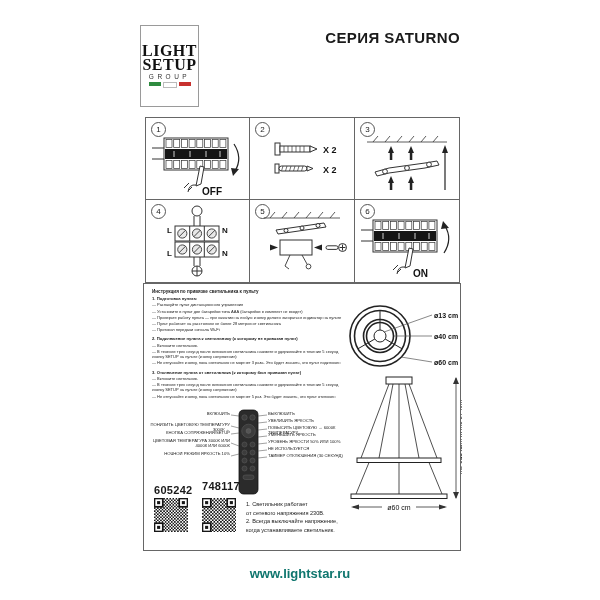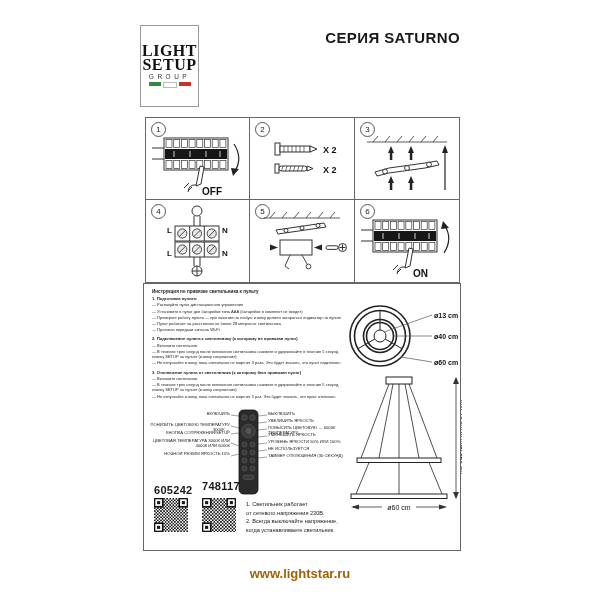--- a/index.html
+++ b/index.html
@@ -42,21 +42,21 @@
   .remote-block{position:absolute;left:0;top:124px;width:318px;height:90px;}
   .rlab{position:absolute;font-size:4.2px;line-height:1.15;color:#222;}
   .rlab.left{left:0;width:86px;text-align:right;}
   .rlab.right{left:124px;width:88px;text-align:left;}
 
   
   .code{position:absolute;font-size:11px;font-weight:bold;letter-spacing:0.3px;}
   .qr{position:absolute;width:34px;height:34px;}
   .notes{position:absolute;left:102px;top:216px;width:115px;font-size:5.6px;line-height:1.55;color:#222;}
 
-  .website{left:0;right:0;top:566px;text-align:center;font-weight:bold;font-size:13px;color:#a16207;}
+  .website{left:0;right:0;top:566px;text-align:center;font-weight:bold;font-size:13px;color:#0f766e;}
 </style>
 </head>
 <body>
 
 <div class="abs logo-box">
   <div class="logo-word">LIGHT</div>
   <div class="logo-word">SETUP</div>
   <div class="logo-group">GROUP</div>
   <div class="logo-flag">
     <span style="background:#2e8b3f"></span>

